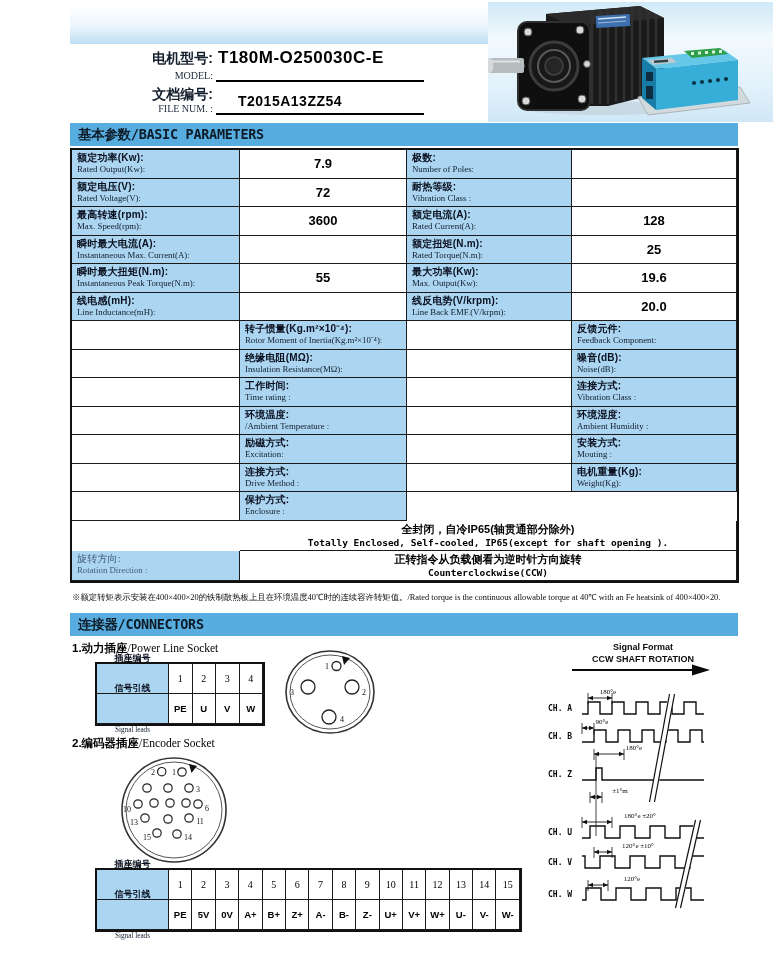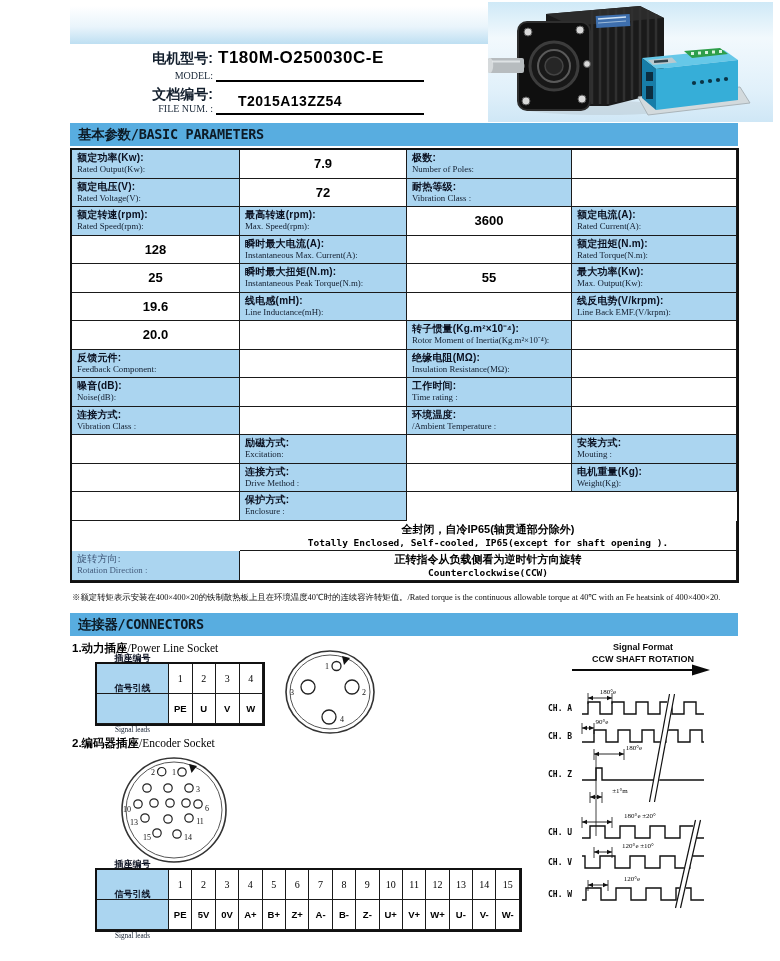--- a/index.html
+++ b/index.html
@@ -176,24 +176,20 @@
         <div class="zh">额定电压(V):</div>
         <div class="en">Rated Voltage(V):</div>
       </div>
       <div class="cell val">72</div>
       <div class="cell lbl">
         <div class="zh">耐热等级:</div>
         <div class="en">Vibration Class :</div>
       </div>
       <div class="cell val"></div>
       <div class="cell lbl">
-        <div class="zh">额定转速(rpm):</div>
-        <div class="en">Rated Speed(rpm):</div>
-      </div>
-      <div class="cell lbl">
         <div class="zh">最高转速(rpm):</div>
         <div class="en">Max. Speed(rpm):</div>
       </div>
       <div class="cell val">3600</div>
       <div class="cell lbl">
         <div class="zh">额定电流(A):</div>
         <div class="en">Rated Current(A):</div>
       </div>
       <div class="cell val">128</div>
       <div class="cell lbl">
@@ -255,20 +251,24 @@
       <div class="cell lbl">
         <div class="zh">连接方式:</div>
         <div class="en">Vibration Class :</div>
       </div>
       <div class="cell val"></div>
       <div class="cell lbl">
         <div class="zh">环境温度:</div>
         <div class="en">/Ambient Temperature :</div>
       </div>
       <div class="cell val"></div>
+      <div class="cell lbl">
+        <div class="zh">环境湿度:</div>
+        <div class="en">Ambient Humidity :</div>
+      </div>
       <div class="cell val"></div>
       <div class="cell lbl">
         <div class="zh">励磁方式:</div>
         <div class="en">Excitation:</div>
       </div>
       <div class="cell val"></div>
       <div class="cell lbl">
         <div class="zh">安装方式:</div>
         <div class="en">Mouting :</div>
       </div>

